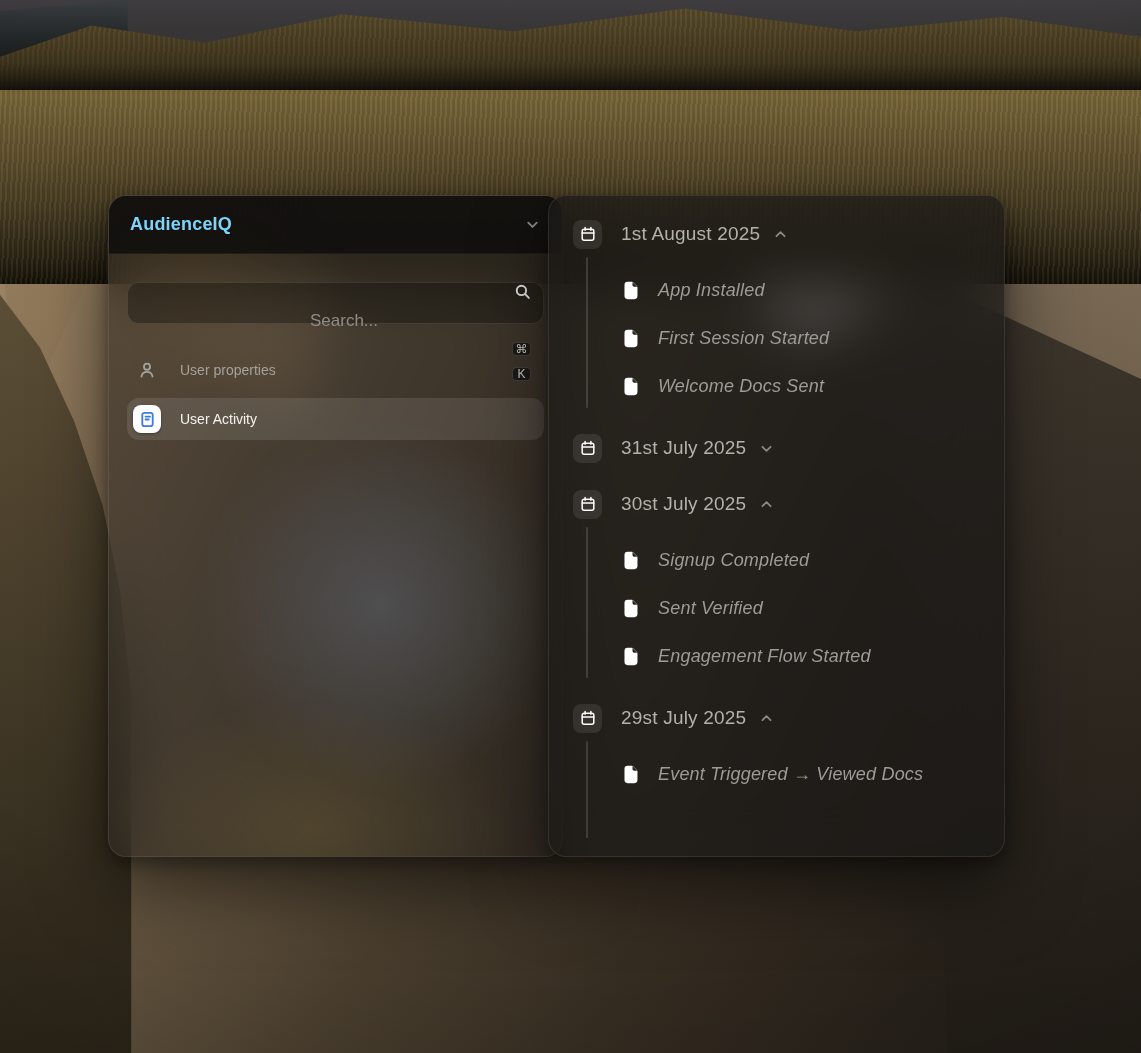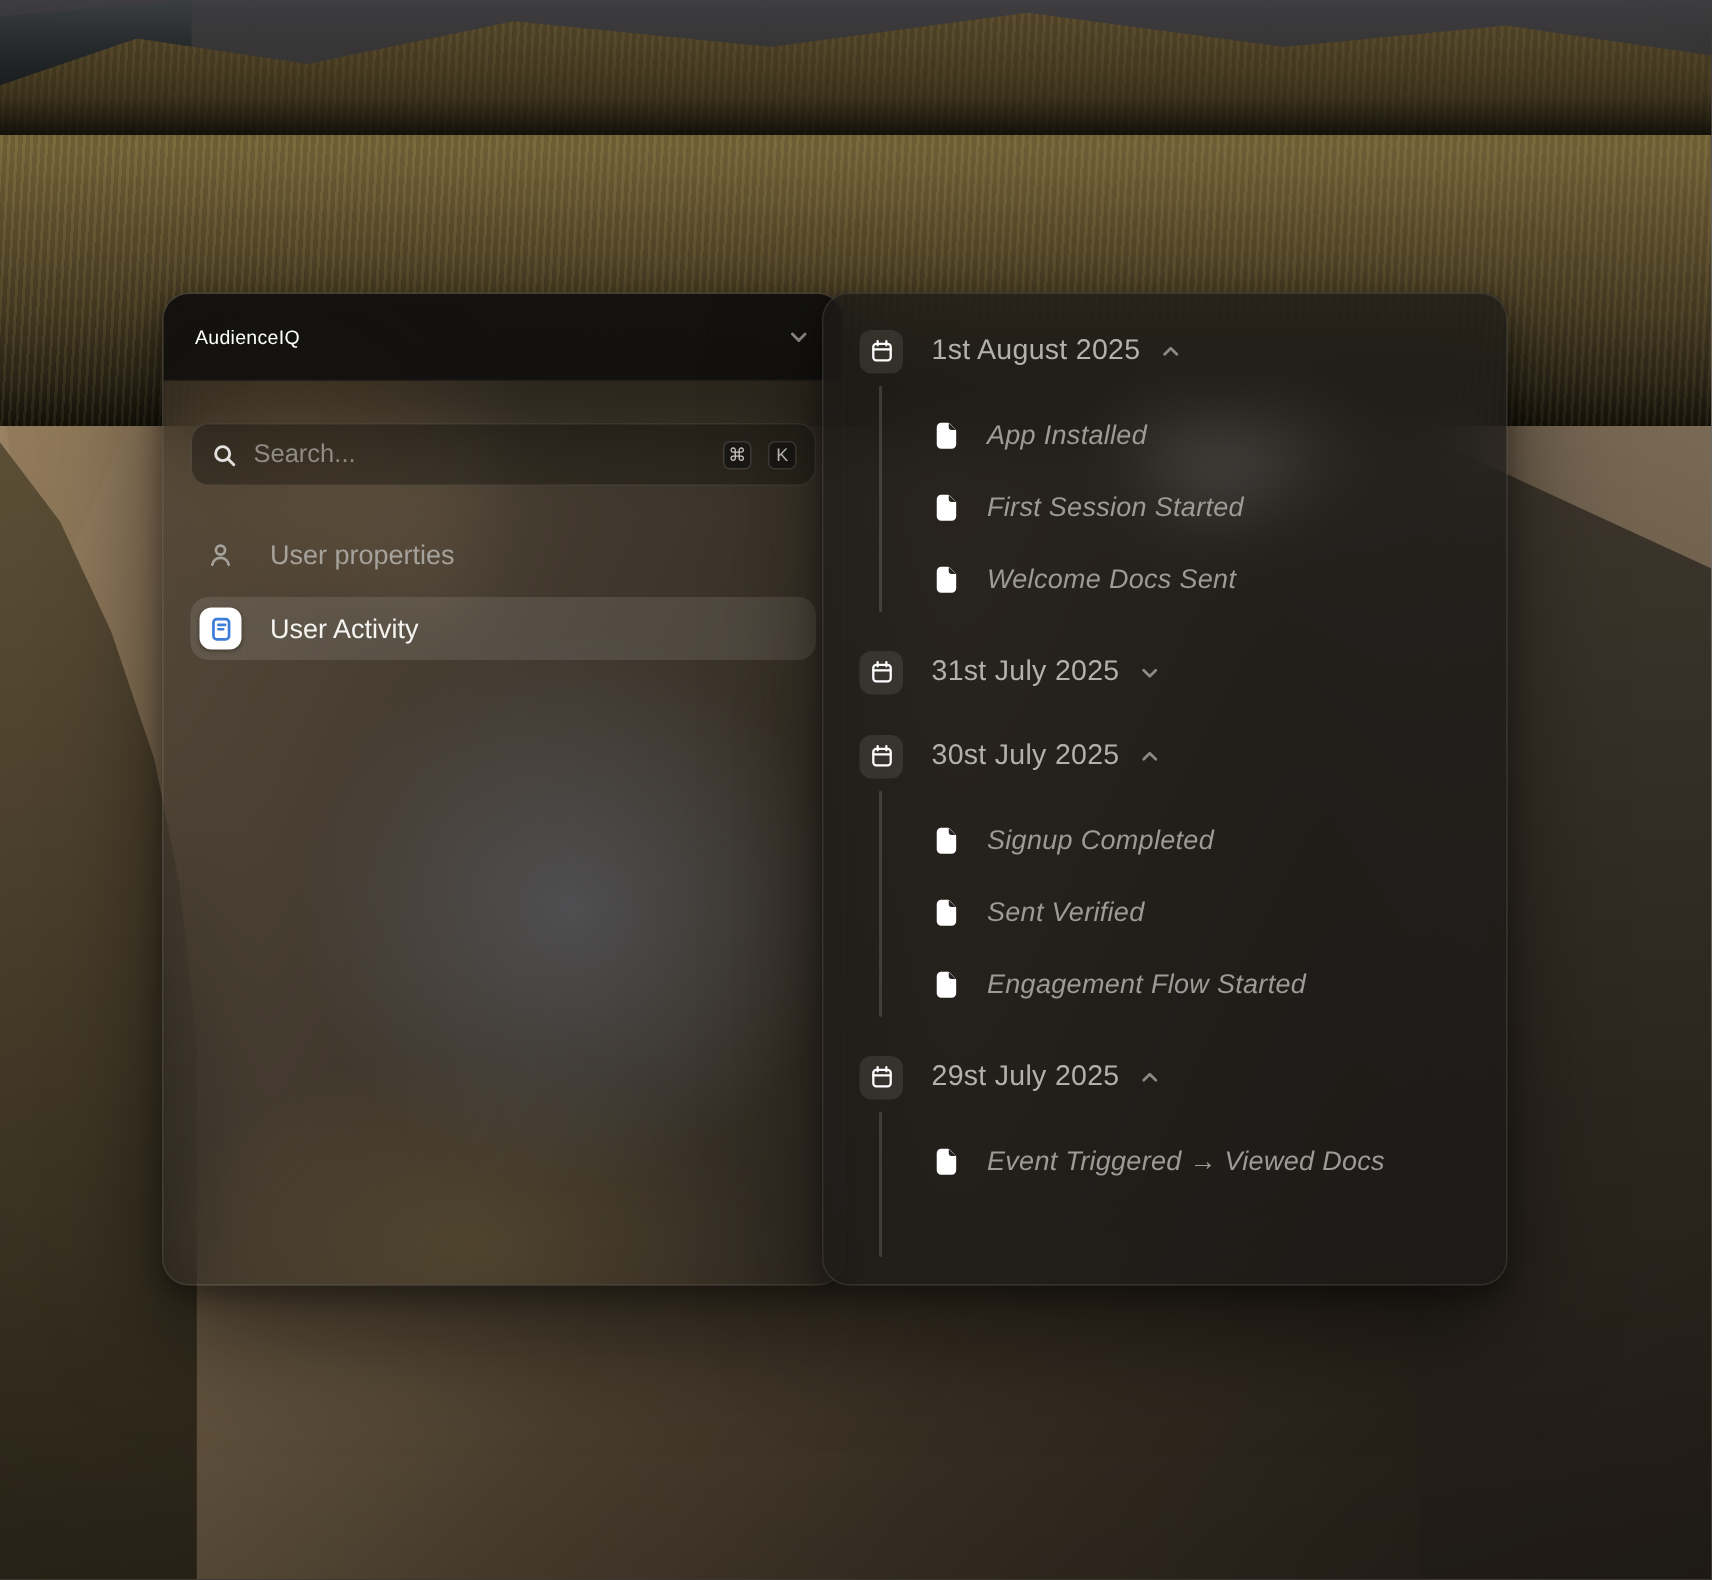--- a/index.html
+++ b/index.html
@@ -50,35 +50,35 @@
 
   
   .left-panel { left:108px; width:455px; background:rgba(37,33,29,.52); }
   .left-panel .glass-tint { position:absolute; inset:0; pointer-events:none;
     background:
       radial-gradient(58% 40% at 60% 62%, rgba(97,104,118,.5), rgba(97,104,118,0) 70%),
       radial-gradient(60% 26% at 45% 96%, rgba(118,100,55,.35), rgba(118,100,55,0) 75%),
       radial-gradient(50% 30% at 18% 14%, rgba(96,76,48,.38), rgba(96,76,48,0) 70%); }
   .panel-header { position:relative; height:58px; display:flex; align-items:center; justify-content:space-between;
     padding:0 21px; background:rgba(17,16,14,.93); border-bottom:1px solid rgba(255,255,255,.05); }
-  .app-title { color:#ffffff; font-size:13px; font-weight:400; letter-spacing:.2px; }
+  .app-title { color:#7dd3fc; font-size:18px; font-weight:700; letter-spacing:.2px; }
   .hdr-chev { color:#8e8c88; display:flex; }
 
   .panel-body { position:relative; padding:28px 18px 0; }
-  .search-box { display:flex; align-items:center; gap:11px; height:42px; padding:0 12px 0 13px;
-    border-radius:12px; background:rgba(12,11,10,.35); border:1px solid rgba(255,255,255,.11); }
+  .search-box { display:flex; align-items:flex-end; gap:11px; height:42px; padding:0 12px 0 13px;
+    border-radius:12px; background:rgba(12,11,10,.35); border:1px solid rgba(255,255,255,.11);flex-direction:column; }
   .search-box svg { flex:0 0 auto; color:#e3e2e0; }
   .search-input { flex:1; background:transparent; border:none; outline:none; color:#e8e7e5; font-size:17px; font-family:inherit; min-width:0; }
   .search-input::placeholder { color:#8f8c86; }
   .kbd { width:19px; height:19px; border-radius:4.5px; background:rgba(24,22,20,.85); border:1px solid rgba(255,255,255,.16);
     color:#c9c7c3; font-size:12px; display:grid; place-items:center; line-height:1; }
 
   .nav { margin-top:25px; }
   .nav-item { display:flex; align-items:center; height:42px; border-radius:12px; padding:0 10px 0 6px;
-    color:#a5a29c; font-size:18px; margin-bottom:7px; cursor:default; }
+    color:#a5a29c; font-size:14px; margin-bottom:7px; cursor:default; }
   .icon-slot { width:28px; height:28px; display:grid; place-items:center; margin-right:19px; color:#a5a29c; }
   .nav-item.active { background:rgba(255,255,255,.1); color:#f4f3f0; font-weight:500; }
   .nav-item.active .icon-slot { background:#ffffff; border-radius:8px; color:var(--accent); box-shadow:0 1px 3px rgba(0,0,0,.35); }
 
   
   .right-panel { left:548px; width:457px; background:rgba(25,24,22,.68); padding:20px 24px 0; }
   .group { margin-bottom:20px; }
   .group-header { display:flex; align-items:center; height:36px; }
   .cal-btn { width:29px; height:29px; border-radius:8px; background:rgba(255,255,255,.09);
     display:grid; place-items:center; margin-right:19px; color:#ffffff; flex:0 0 auto; }

